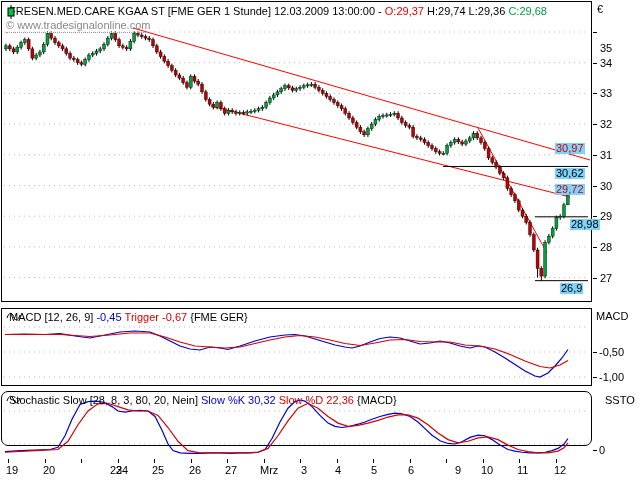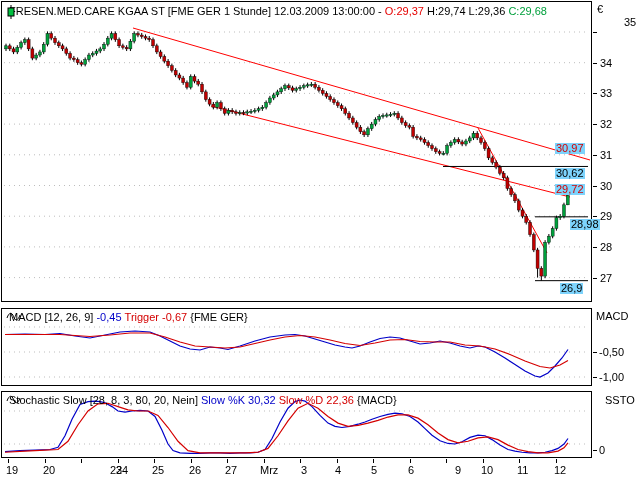--- a/index.html
+++ b/index.html
@@ -1,21 +1,21 @@
 <!DOCTYPE html>
 <html><head>
 <meta charset="utf-8">
 <style>
   html,body{margin:0;padding:0;background:#fff;}
   body{width:640px;height:480px;position:relative;overflow:hidden;
        font-family:"Liberation Sans",sans-serif;font-size:11px;color:#000;}
   .panel{position:absolute;left:1px;width:591px;border:1px solid #000;background:#fff;box-sizing:border-box;}
   #main-panel{top:1px;height:301px;}
   #macd-panel{top:308px;height:78px;}
-  #ssto-panel{top:391px;height:67px;}
+  #ssto-panel{top:391px;height:55px;border-radius:7px;}
   .panel svg{position:absolute;left:0;top:0;}
   .hdr{position:absolute;left:4px;top:2px;white-space:nowrap;z-index:5;}
   .hdr span{vertical-align:top;}
   #title-bar{top:3px;}
   .blue{color:#0000c8;}
   .red{color:#d40000;}
   .green{color:#00a03c;}
   .orange-red{color:#e60000;}
   #watermark{position:absolute;left:4px;top:17px;color:#888;z-index:5;
              border-bottom:1px dotted #999;padding-bottom:1px;}
@@ -360,20 +360,21 @@
   <div class="hdr" id="title-bar">
     <span class="icon"><svg width="10" height="14">
           <line x1="5" y1="0" x2="5" y2="14" stroke="#000"></line>
           <rect x="2" y="3" width="6" height="8" fill="#00c040" stroke="#000"></rect>
         </svg></span><span>FRESEN.MED.CARE KGAA ST [FME GER  1 Stunde] 12.03.2009 13:00:00 -</span>
     <span class="orange-red">O:29,37</span>
     <span>H:29,74</span>
     <span>L:29,36</span>
     <span class="green">C:29,68</span>
   </div>
+  <div id="watermark"><span>© </span><span>www.tradesignalonline.com</span></div>
   <div class="plabel" id="pl-3097">30,97</div>
   <div class="plabel" id="pl-3062">30,62</div>
   <div class="plabel" id="pl-2972">29,72</div>
   <div class="plabel" id="pl-2898">28,98</div>
   <div class="plabel" id="pl-269">26,9</div>
 </div>
 
 <div class="panel" id="macd-panel">
   <svg id="macd-svg" width="589" height="76">
       <line x1="2" y1="18" x2="587" y2="18" stroke="#bdbdbd" stroke-dasharray="1 4"></line>
@@ -408,21 +409,21 @@
     <span class="red">Slow %D 22,36</span>
     <span>{MACD}</span>
   </div>
 </div>
 
 <div id="right-axis"></div>
 <div id="bottom-axis"></div>
 
 <div class="axis-label" style="left: 597px; top: 3px;">€</div>
 <div class="tickdash" style="top: 32px;"></div>
-<div class="axis-label" style="left: 600px; top: 16px; margin-left: 24px;">35</div>
+<div class="axis-label" style="left: 600px; top: 42px;">35</div>
 <div class="tickdash" style="top: 62.7px;"></div>
 <div class="axis-label" style="left: 600px; top: 56.7px;">34</div>
 <div class="tickdash" style="top: 93.4px;"></div>
 <div class="axis-label" style="left: 600px; top: 87.4px;">33</div>
 <div class="tickdash" style="top: 124.1px;"></div>
 <div class="axis-label" style="left: 600px; top: 118.1px;">32</div>
 <div class="tickdash" style="top: 154.8px;"></div>
 <div class="axis-label" style="left: 600px; top: 148.8px;">31</div>
 <div class="tickdash" style="top: 185.5px;"></div>
 <div class="axis-label" style="left: 600px; top: 179.5px;">30</div>

